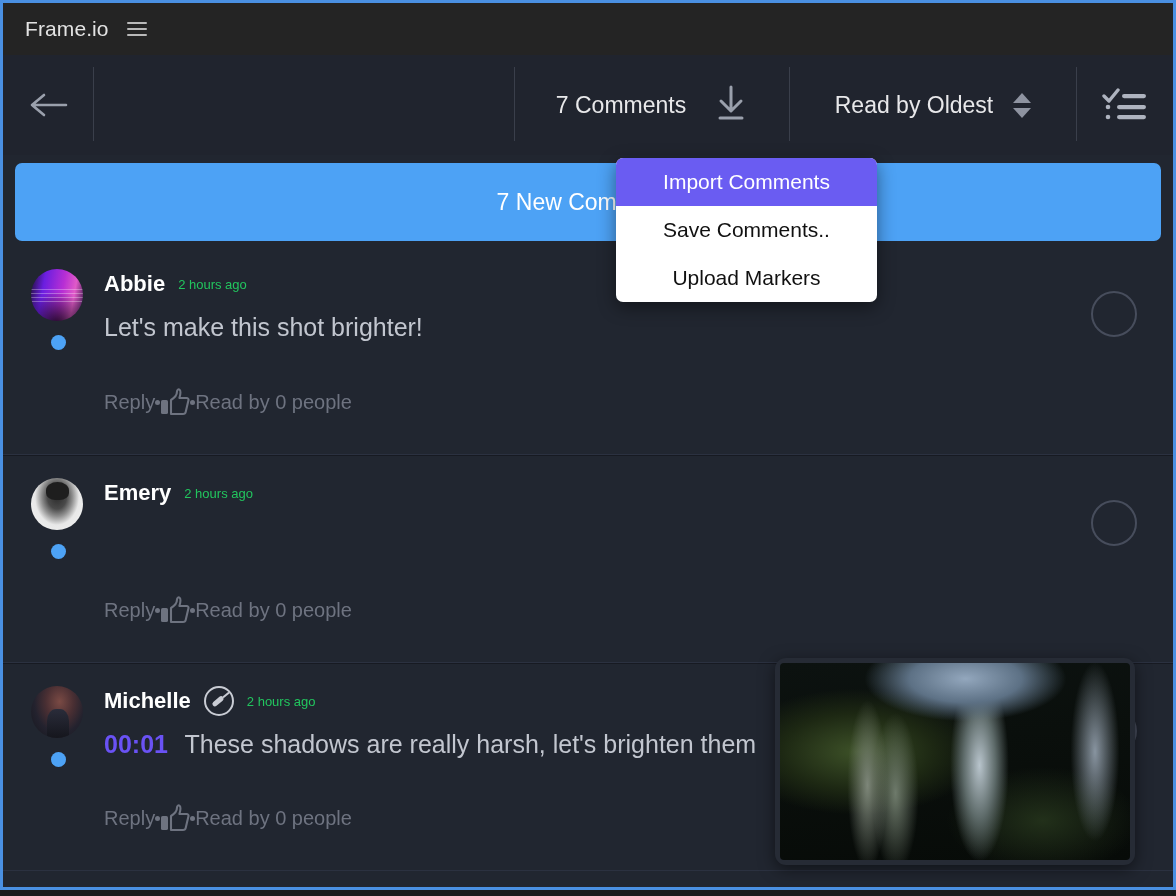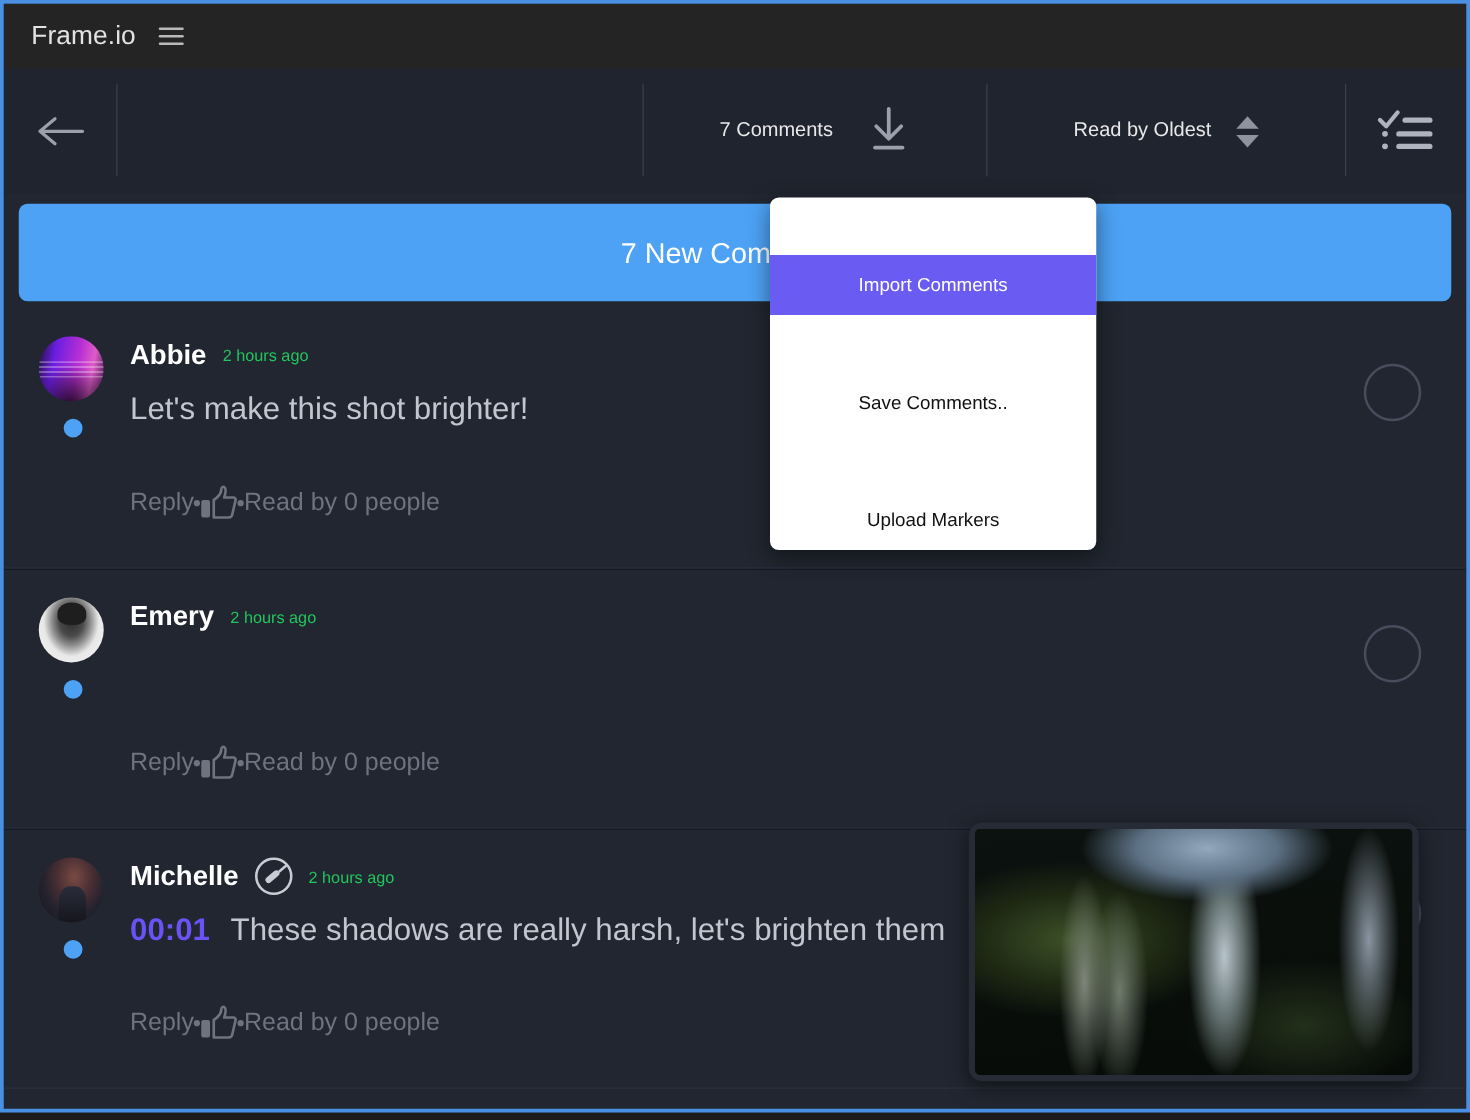--- a/index.html
+++ b/index.html
@@ -74,21 +74,21 @@
   #back-cell { width: 90px; }
   #back-arrow {
     width: 44px; height: 44px;
     display: flex; align-items: center; justify-content: center;
     cursor: pointer;
   }
   #spacer-cell { flex: 0 0 420px; }
   #count-cell { flex: 0 0 274px; gap: 28px; }
   .tb-label {
     color: #e8e8ea;
-    font-size: 16px;
+    font-size: 23px;
     white-space: nowrap;
   }
   #sort-cell { flex: 0 0 286px; gap: 20px; }
   #list-cell { flex: 1; }
 
   #sort-arrows {
     display: flex;
     flex-direction: column;
     gap: 5px;
     cursor: pointer;
@@ -270,24 +270,23 @@
     border-radius: 7px;
     box-shadow: 0 5px 18px rgba(0,0,0,.45);
     overflow: hidden;
     z-index: 40;
   }
   .menu-item {
     height: 48px;
     display: flex;
     align-items: center;
     justify-content: center;
-    font-size: 15px;
+    font-size: 21px;
     color: #111111;
     cursor: pointer;
-    margin-top: 46px;
   }
   .menu-item.highlighted {
     background: #6a5cf2;
     color: #ffffff;
   }
 
   
   #thumb {
     position: absolute;
     right: 38px;

